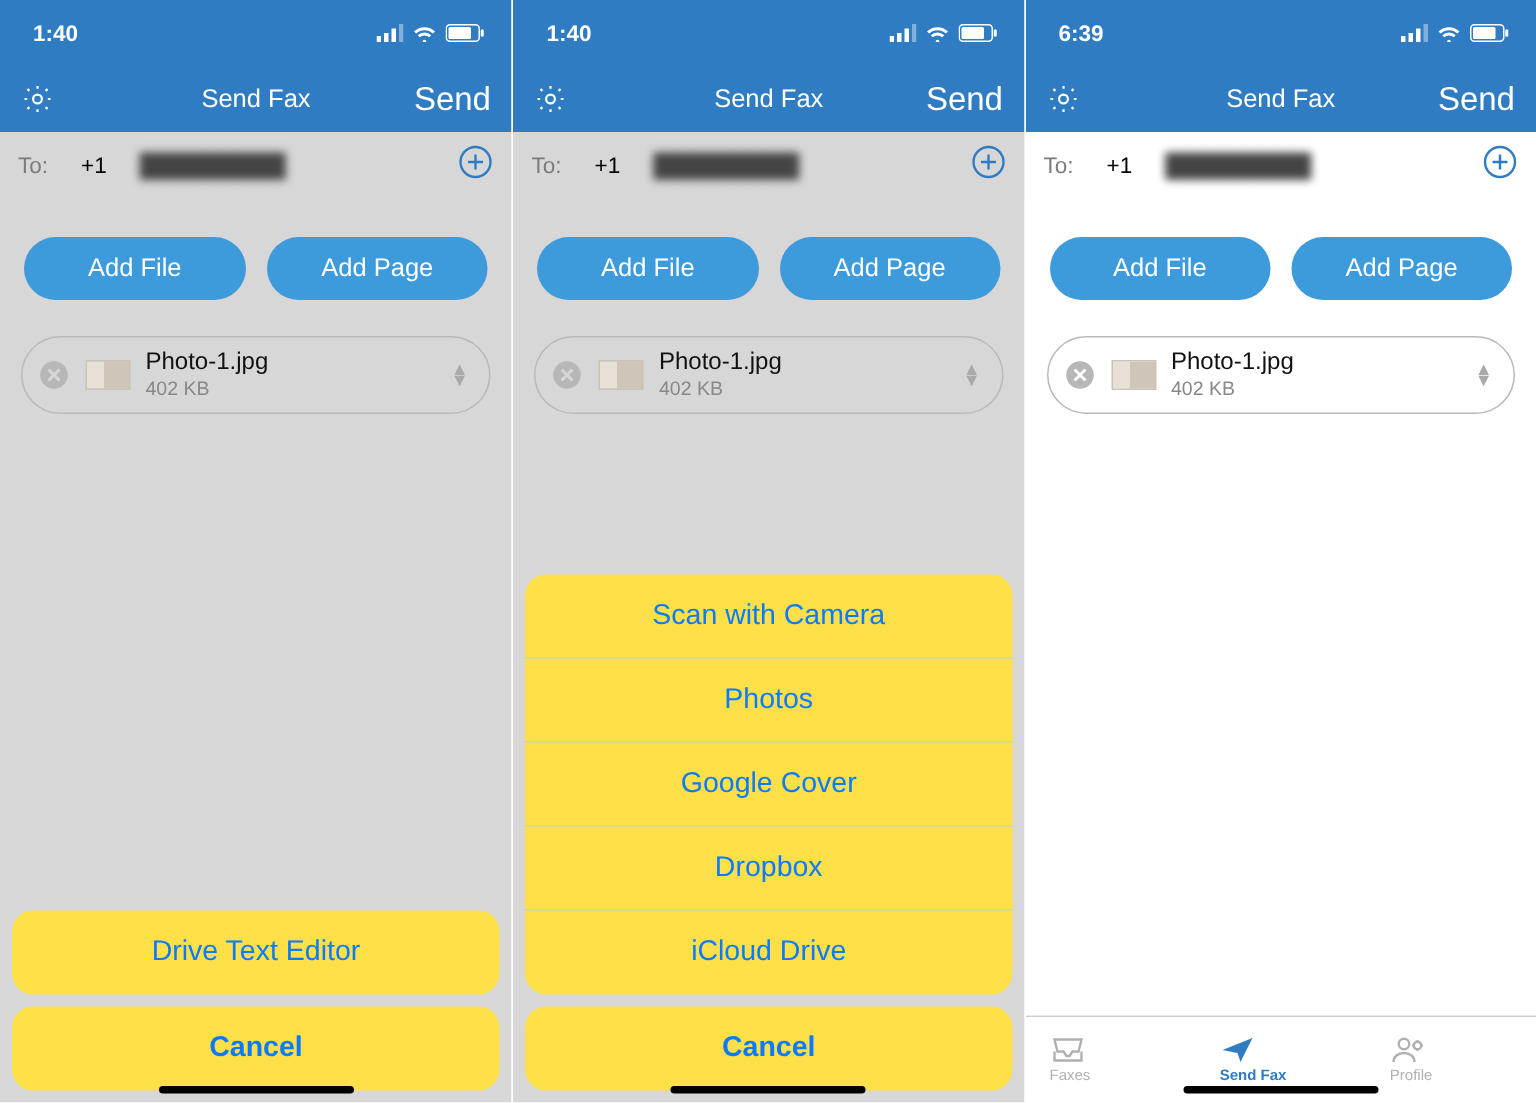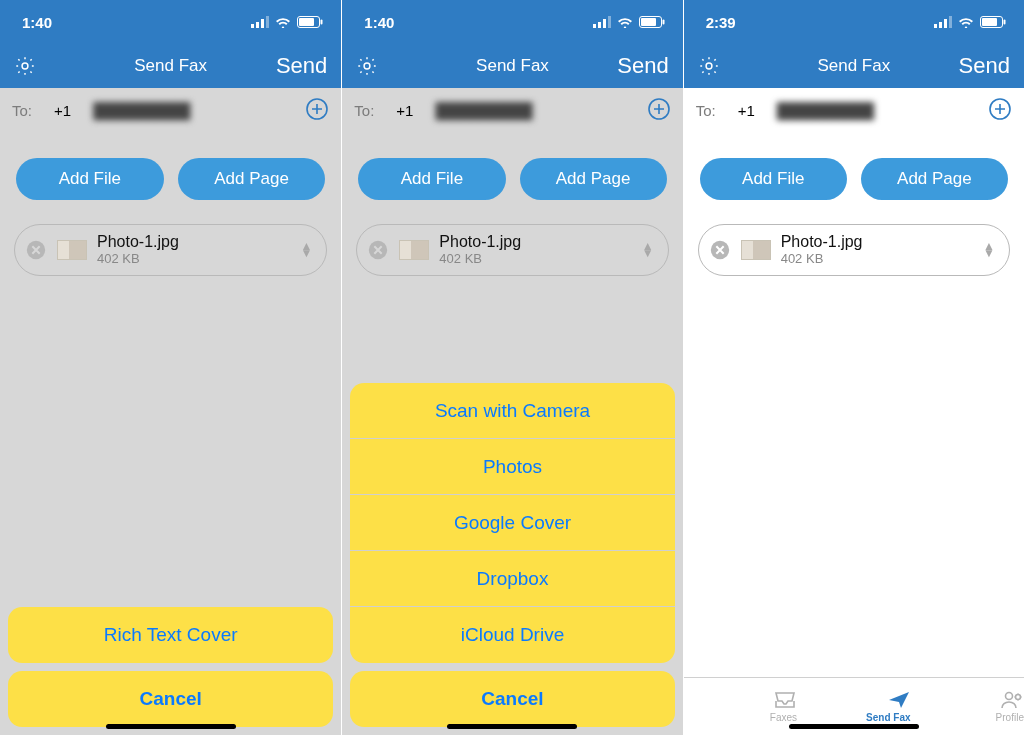--- a/index.html
+++ b/index.html
@@ -49,21 +49,21 @@
 
   
   .sheet-overlay { position: absolute; left: 0; right: 0; bottom: 0; padding: 8px; }
   .sheet-group { background: #fde047; border-radius: 14px; overflow: hidden; margin-bottom: 8px; }
   .sheet-item { height: 56px; display: flex; align-items: center; justify-content: center; color: #0a7aff; font-size: 19px; border-bottom: 0.5px solid #cfcfcf; cursor: pointer; }
   .sheet-item:last-child { border-bottom: none; }
   .sheet-cancel { background: #fde047; border-radius: 14px; height: 56px; display: flex; align-items: center; justify-content: center; color: #0a7aff; font-size: 19px; font-weight: 600; cursor: pointer; }
 
   
   .tabbar { height: 58px; border-top: 0.5px solid #d0d0d0; display: flex; background: #fff; }
-  .tab { flex: 1; display: flex; flex-direction: column; align-items: flex-end; justify-content: center; gap: 2px; font-size: 10px; color: #b0b0b0; cursor:pointer;padding-left:16px;}
+  .tab { flex: 1; display: flex; flex-direction: column; align-items: flex-start; justify-content: center; gap: 2px; font-size: 10px; color: #b0b0b0; cursor:pointer;padding-left:16px;}
   .tab.active { color: #2f7cc3; }
   .tab svg { width: 24px; height: 20px; }
 
   .home-indicator { position: absolute; bottom: 6px; left: 50%; transform: translateX(-50%); width: 130px; height: 5px; background: #000; border-radius: 3px; }
 </style>
 </head>
 <body>
 
 <div class="container">
 
@@ -124,21 +124,21 @@
           <span class="file-size">402 KB</span>
         </div>
         <span class="sort-arrows">
             <span>▲</span>
             <span>▼</span>
           </span>
       </div>
 
       <div class="sheet-overlay">
         <div class="sheet-group">
-          <div class="sheet-item">Rich Text Cover</div>
+          <div class="sheet-item">Drive Text Editor</div>
         </div>
         <div class="sheet-cancel">Cancel</div>
       </div>
     </div>
     <div class="home-indicator"></div>
   </div>
 
   <div class="phone dimmed">
     <div class="status-bar">
       <span>1:40</span>
@@ -210,21 +210,21 @@
           <div class="sheet-item">iCloud Drive</div>
         </div>
         <div class="sheet-cancel">Cancel</div>
       </div>
     </div>
     <div class="home-indicator"></div>
   </div>
 
   <div class="phone">
     <div class="status-bar">
-      <span>2:39</span>
+      <span>6:39</span>
       <div class="status-right">
         <svg width="18" height="12" viewBox="0 0 18 12">
             <rect x="0" y="8" width="3" height="4" fill="#fff"></rect>
             <rect x="5" y="6" width="3" height="6" fill="#fff"></rect>
             <rect x="10" y="3" width="3" height="9" fill="#fff"></rect>
             <rect x="15" y="0" width="3" height="12" fill="#fff" opacity="0.4"></rect>
           </svg>
         <svg width="16" height="12" viewBox="0 0 16 12">
             <path d="M8 10.5a1.2 1.2 0 100 2.4 1.2 1.2 0 000-2.4zM3.5 7.5a6.4 6.4 0 019 0l-1.4 1.4a4.4 4.4 0 00-6.2 0zM1 5a10 10 0 0114 0l-1.4 1.4a8 8 0 00-11.2 0z" fill="#fff"></path>
           </svg>

